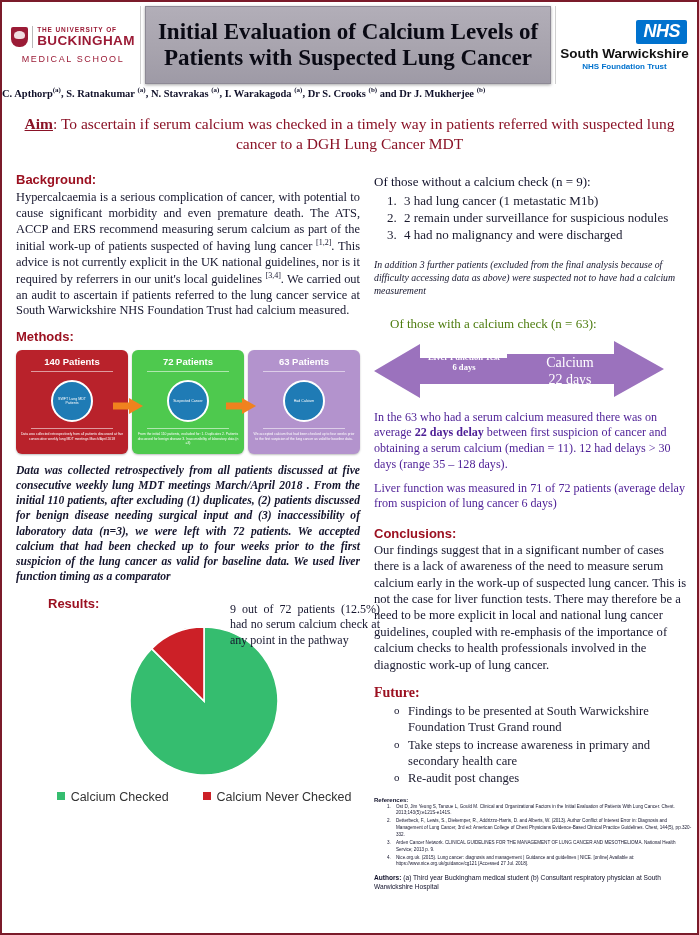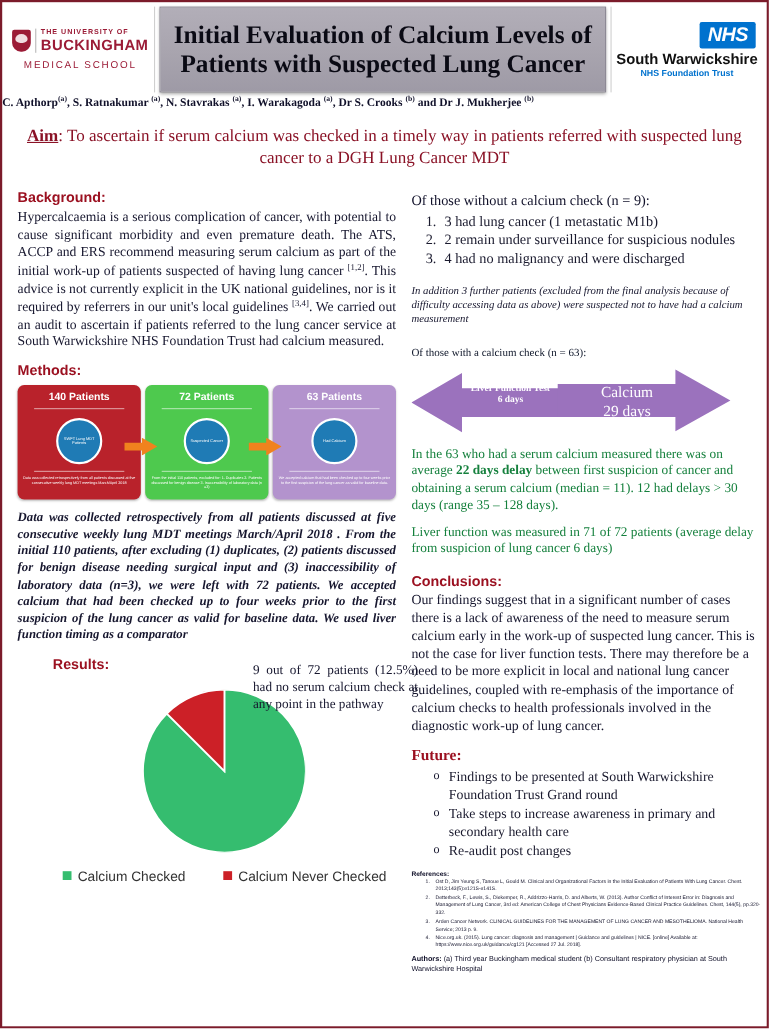--- a/index.html
+++ b/index.html
@@ -174,33 +174,33 @@
   .legend span.lbl{vertical-align:middle;}
 
   
   .r-lead{font-size:13px;margin:0;color:#11112a;}
   ol.nlist{margin:2px 0 0 0;padding-left:26px;font-size:13px;line-height:1.32;}
   ol.nlist li{padding-left:4px;}
   p.small-ital{
     margin:16px 0 0 0;font-size:9.8px;line-height:1.3;font-style:italic;
     color:#16162e;
   }
-  .r-lead2{font-size:10px;margin:18px 0 0 0;color:#0f172a;}
+  .r-lead2{font-size:13px;margin:18px 0 0 16px;color:#4d7c0f;}
 
   
   .arrowfig{position:relative;height:62px;margin-top:8px;}
   .arrowfig svg{position:absolute;left:0;top:0;}
   .af-lbl{
     position:absolute;color:#fff;font-family:"Liberation Serif",serif;
     text-align:center;line-height:1.25;
   }
   .af-lft{left:32px;top:12px;width:116px;font-weight:700;font-size:8.6px;}
   .af-rgt{left:140px;top:14px;width:112px;font-size:14px;}
 
-  p.body2{margin:8px 0 0 0;font-size:12.1px;line-height:1.3;color:#15803d;}
+  p.body2{margin:8px 0 0 0;font-size:12.1px;line-height:1.3;color:#4c1d95;}
   p.body2 b{font-weight:700;}
 
   .concl{margin-top:14px;}
   .concl h2{
     font-family:"Liberation Sans",sans-serif;font-weight:700;font-size:13px;
     color:#9b1020;margin:0 0 1px 0;
   }
   .concl p{margin:0;font-size:12.6px;line-height:1.3;color:#16162e;}
 
   .future{margin-top:12px;}
@@ -354,21 +354,21 @@
       <svg width="300" height="62" viewBox="0 0 300 62">
         <polygon points="0,31 46,4 46,18 170,18 170,44 46,44 46,58" fill="#9b72bd"></polygon>
         <polygon points="133,14 240,14 240,1 290,29 240,57 240,44 133,44" fill="#9b72bd"></polygon>
       </svg>
       <div class="af-lbl af-lft">
         <div>Liver Function Test</div>
         <div>6 days</div>
       </div>
       <div class="af-lbl af-rgt">
         <div>Calcium</div>
-        <div>29 days</div>
+        <div>22 days</div>
       </div>
     </div>
 
     <p class="body2">
       <span>In the 63 who had a serum calcium measured there was on average </span><b>22 days delay</b><span> between first suspicion of cancer and obtaining a serum calcium (median = 11). 12 had delays &gt; 30 days (range 35 – 128 days).</span>
     </p>
     <p class="body2">Liver function was measured in 71 of 72 patients (average delay from suspicion of lung cancer  6 days)</p>
 
     <div class="concl">
       <h2>Conclusions:</h2>

